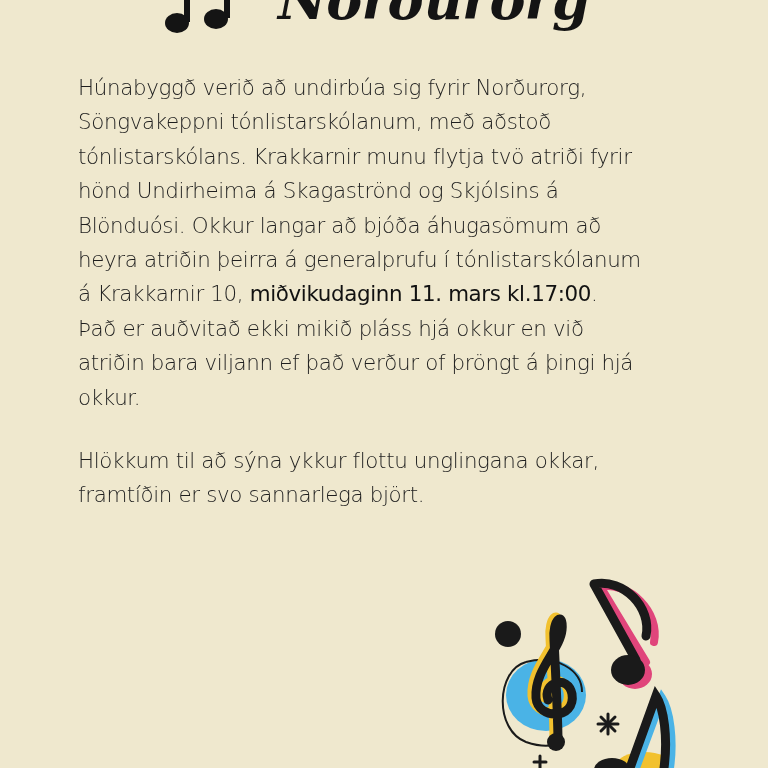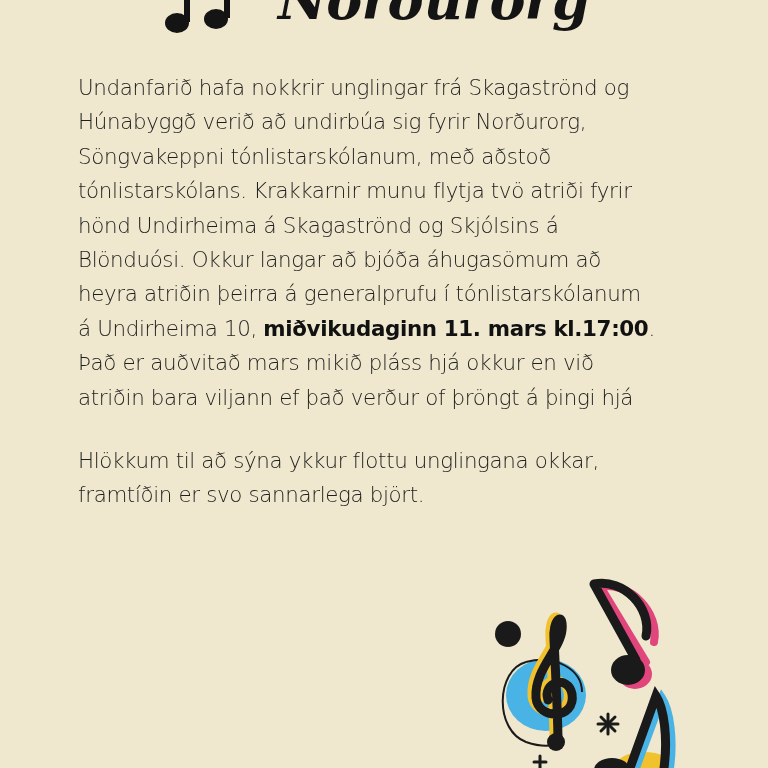--- a/index.html
+++ b/index.html
@@ -58,21 +58,21 @@
       margin: 0;
     }
     .para + .para {
       margin-top: 29px;
     }
     .line {
       display: block;
       white-space: nowrap;
     }
     .bold {
-      font-weight: bold;
+      font-weight: normal;
       color: #111;
       margin-top: 8px;
     }
     .illustration {
       position: absolute;
       left: 486px;
       top: 570px;
       width: 200px;
       height: 198px;
     }
@@ -85,30 +85,30 @@
     <rect x="20" y="0" width="6" height="32" fill="#141414"></rect>
     <ellipse cx="13" cy="33" rx="12" ry="10" fill="#141414"></ellipse>
     <rect x="60" y="0" width="6" height="28" fill="#141414"></rect>
     <ellipse cx="52" cy="29" rx="12" ry="10" fill="#141414"></ellipse>
   </svg>
   <div class="title">Norðurorg</div>
 </div>
 
 <div class="body-text">
   <p class="para">
-    <span class="line">Undanfarið hafa nokkrir unglingar frá Skagaströnd og</span>
     <span class="line">Húnabyggð verið að undirbúa sig fyrir Norðurorg,</span>
     <span class="line">Söngvakeppni tónlistarskólanum, með aðstoð</span>
     <span class="line">tónlistarskólans. Krakkarnir munu flytja tvö atriði fyrir</span>
     <span class="line">hönd Undirheima á Skagaströnd og Skjólsins á</span>
     <span class="line">Blönduósi. Okkur langar að bjóða áhugasömum að</span>
     <span class="line">heyra atriðin þeirra á generalprufu í tónlistarskólanum</span>
-    <span class="line"><span>á Undirheima 10, </span><span class="bold">miðvikudaginn 11. mars kl.17:00</span><span>.</span></span>
-    <span class="line">Það er auðvitað mars mikið pláss hjá okkur en við</span>
+    <span class="line"><span>á Krakkarnir 10, </span><span class="bold">miðvikudaginn 11. mars kl.17:00</span><span>.</span></span>
+    <span class="line">Það er auðvitað ekki mikið pláss hjá okkur en við</span>
     <span class="line">atriðin bara viljann ef það verður of þröngt á þingi hjá</span>
+    <span class="line">okkur.</span>
   </p>
   <p class="para">
     <span class="line">Hlökkum til að sýna ykkur flottu unglingana okkar,</span>
     <span class="line">framtíðin er svo sannarlega björt.</span>
   </p>
 </div>
 
 <svg class="illustration" viewBox="0 0 200 198">
 
   <circle cx="22" cy="64" r="13" fill="#1a1a1a"></circle>

